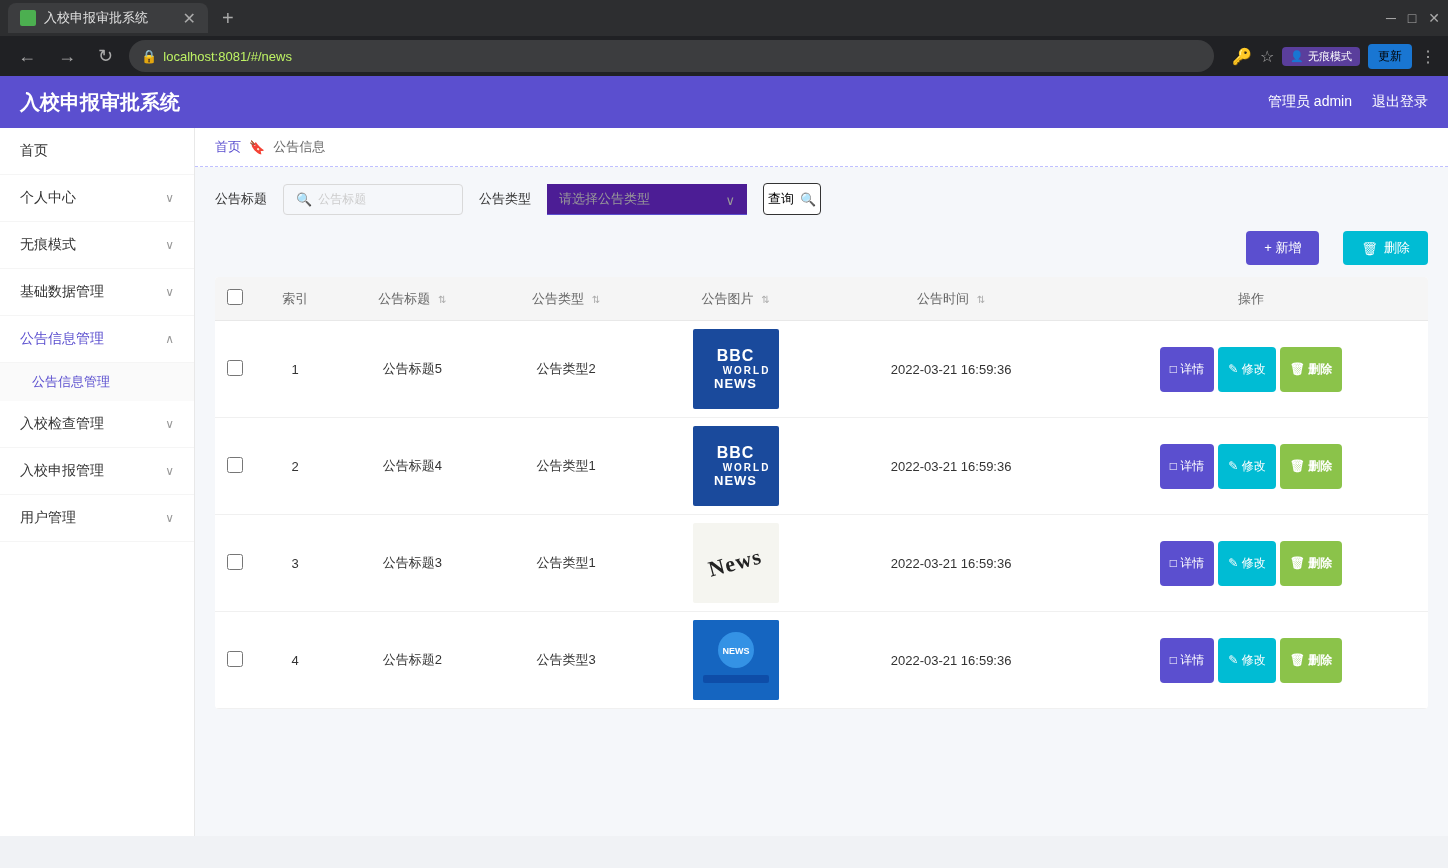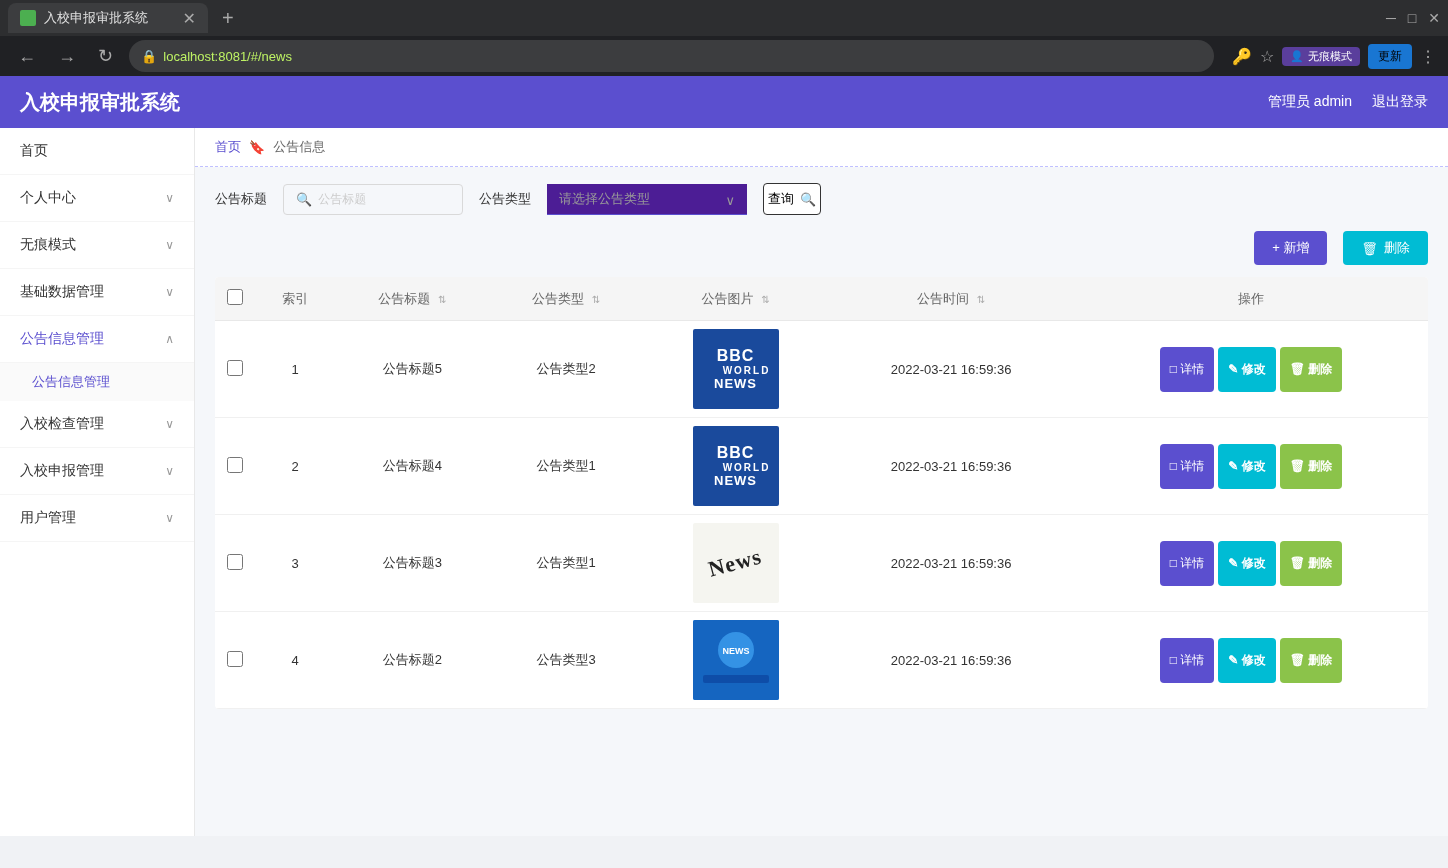--- a/index.html
+++ b/index.html
@@ -105,21 +105,21 @@
       width: 200px; display: flex; align-items: flex-end; justify-content: space-between;
       color: #999; cursor: pointer; background: #4c1d95;
     }
     .query-btn {
       background: white; border: 1px solid #333; border-radius: 4px;
       padding: 6px 4px; font-size: 13px; cursor: pointer;
       display: flex; align-items: center; gap: 6px;
     }
 
     
-    .action-bar { display: flex; justify-content: flex-end; gap: 16px; margin-bottom: 12px; }
+    .action-bar { display: flex; justify-content: flex-end; gap: 24px; margin-bottom: 12px; }
     .btn-add {
       background: #5b4fcf; color: white; border: none; border-radius: 4px;
       padding: 8px 18px; font-size: 13px; cursor: pointer; display: flex; align-items: center; gap: 6px;
     }
     .btn-delete {
       background: #00bcd4; color: white; border: none; border-radius: 4px;
       padding: 8px 18px; font-size: 13px; cursor: pointer; display: flex; align-items: center; gap: 6px;
     }
 
     
@@ -161,21 +161,21 @@
     }
 
     
     .op-btns { display: flex; gap: 4px; justify-content: center; }
     .btn-detail {
       background: #5b4fcf; color: white; border: none; border-radius: 4px;
       padding: 5px 10px; font-size: 12px; cursor: pointer; white-space: nowrap;
     }
     .btn-edit {
       background: #00bcd4; color: white; border: none; border-radius: 4px;
-      padding: 14px 10px; font-size: 12px; cursor: pointer; white-space: nowrap; font-weight: bold;
+      padding: 14px 10px; font-size: 12px; cursor: pointer; white-space: nowrap;
     }
     .btn-del {
       background: #8bc34a; color: white; border: none; border-radius: 4px;
       padding: 5px 10px; font-size: 12px; cursor: pointer; white-space: nowrap; font-weight: bold;
     }
 
     
     .sidebar::-webkit-scrollbar { width: 4px; }
     .sidebar::-webkit-scrollbar-thumb { background: #ddd; }
   </style>

